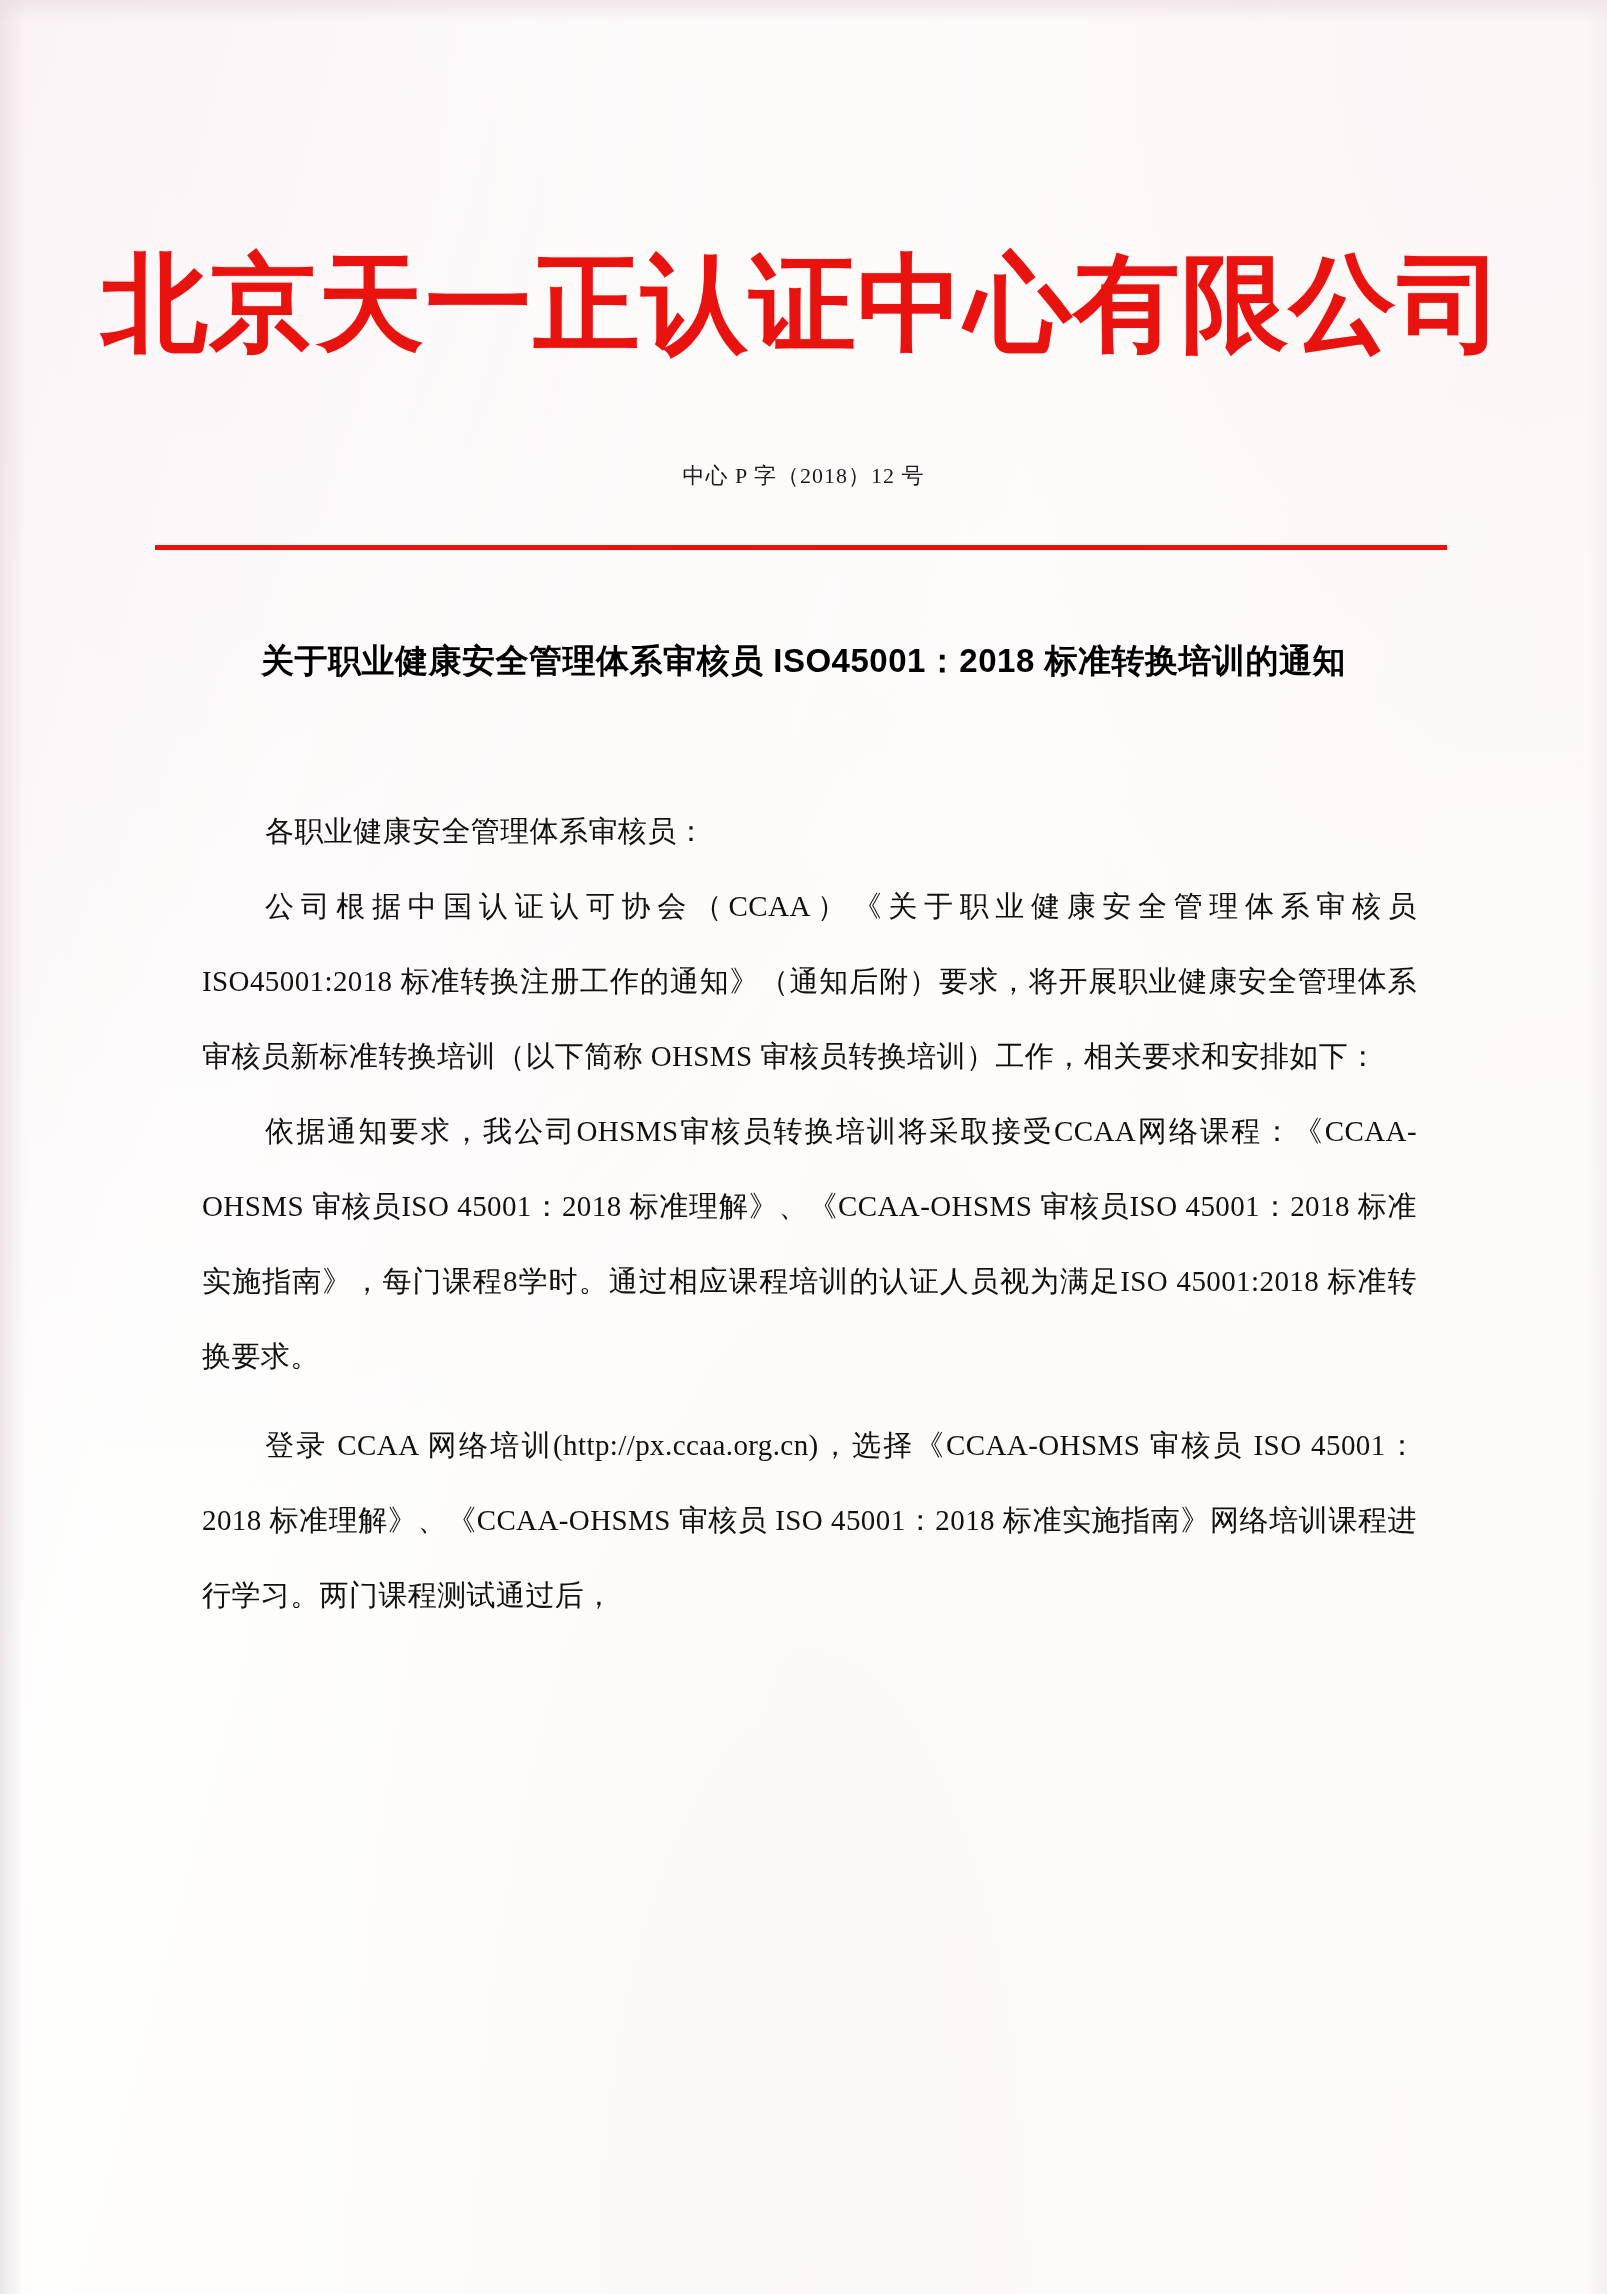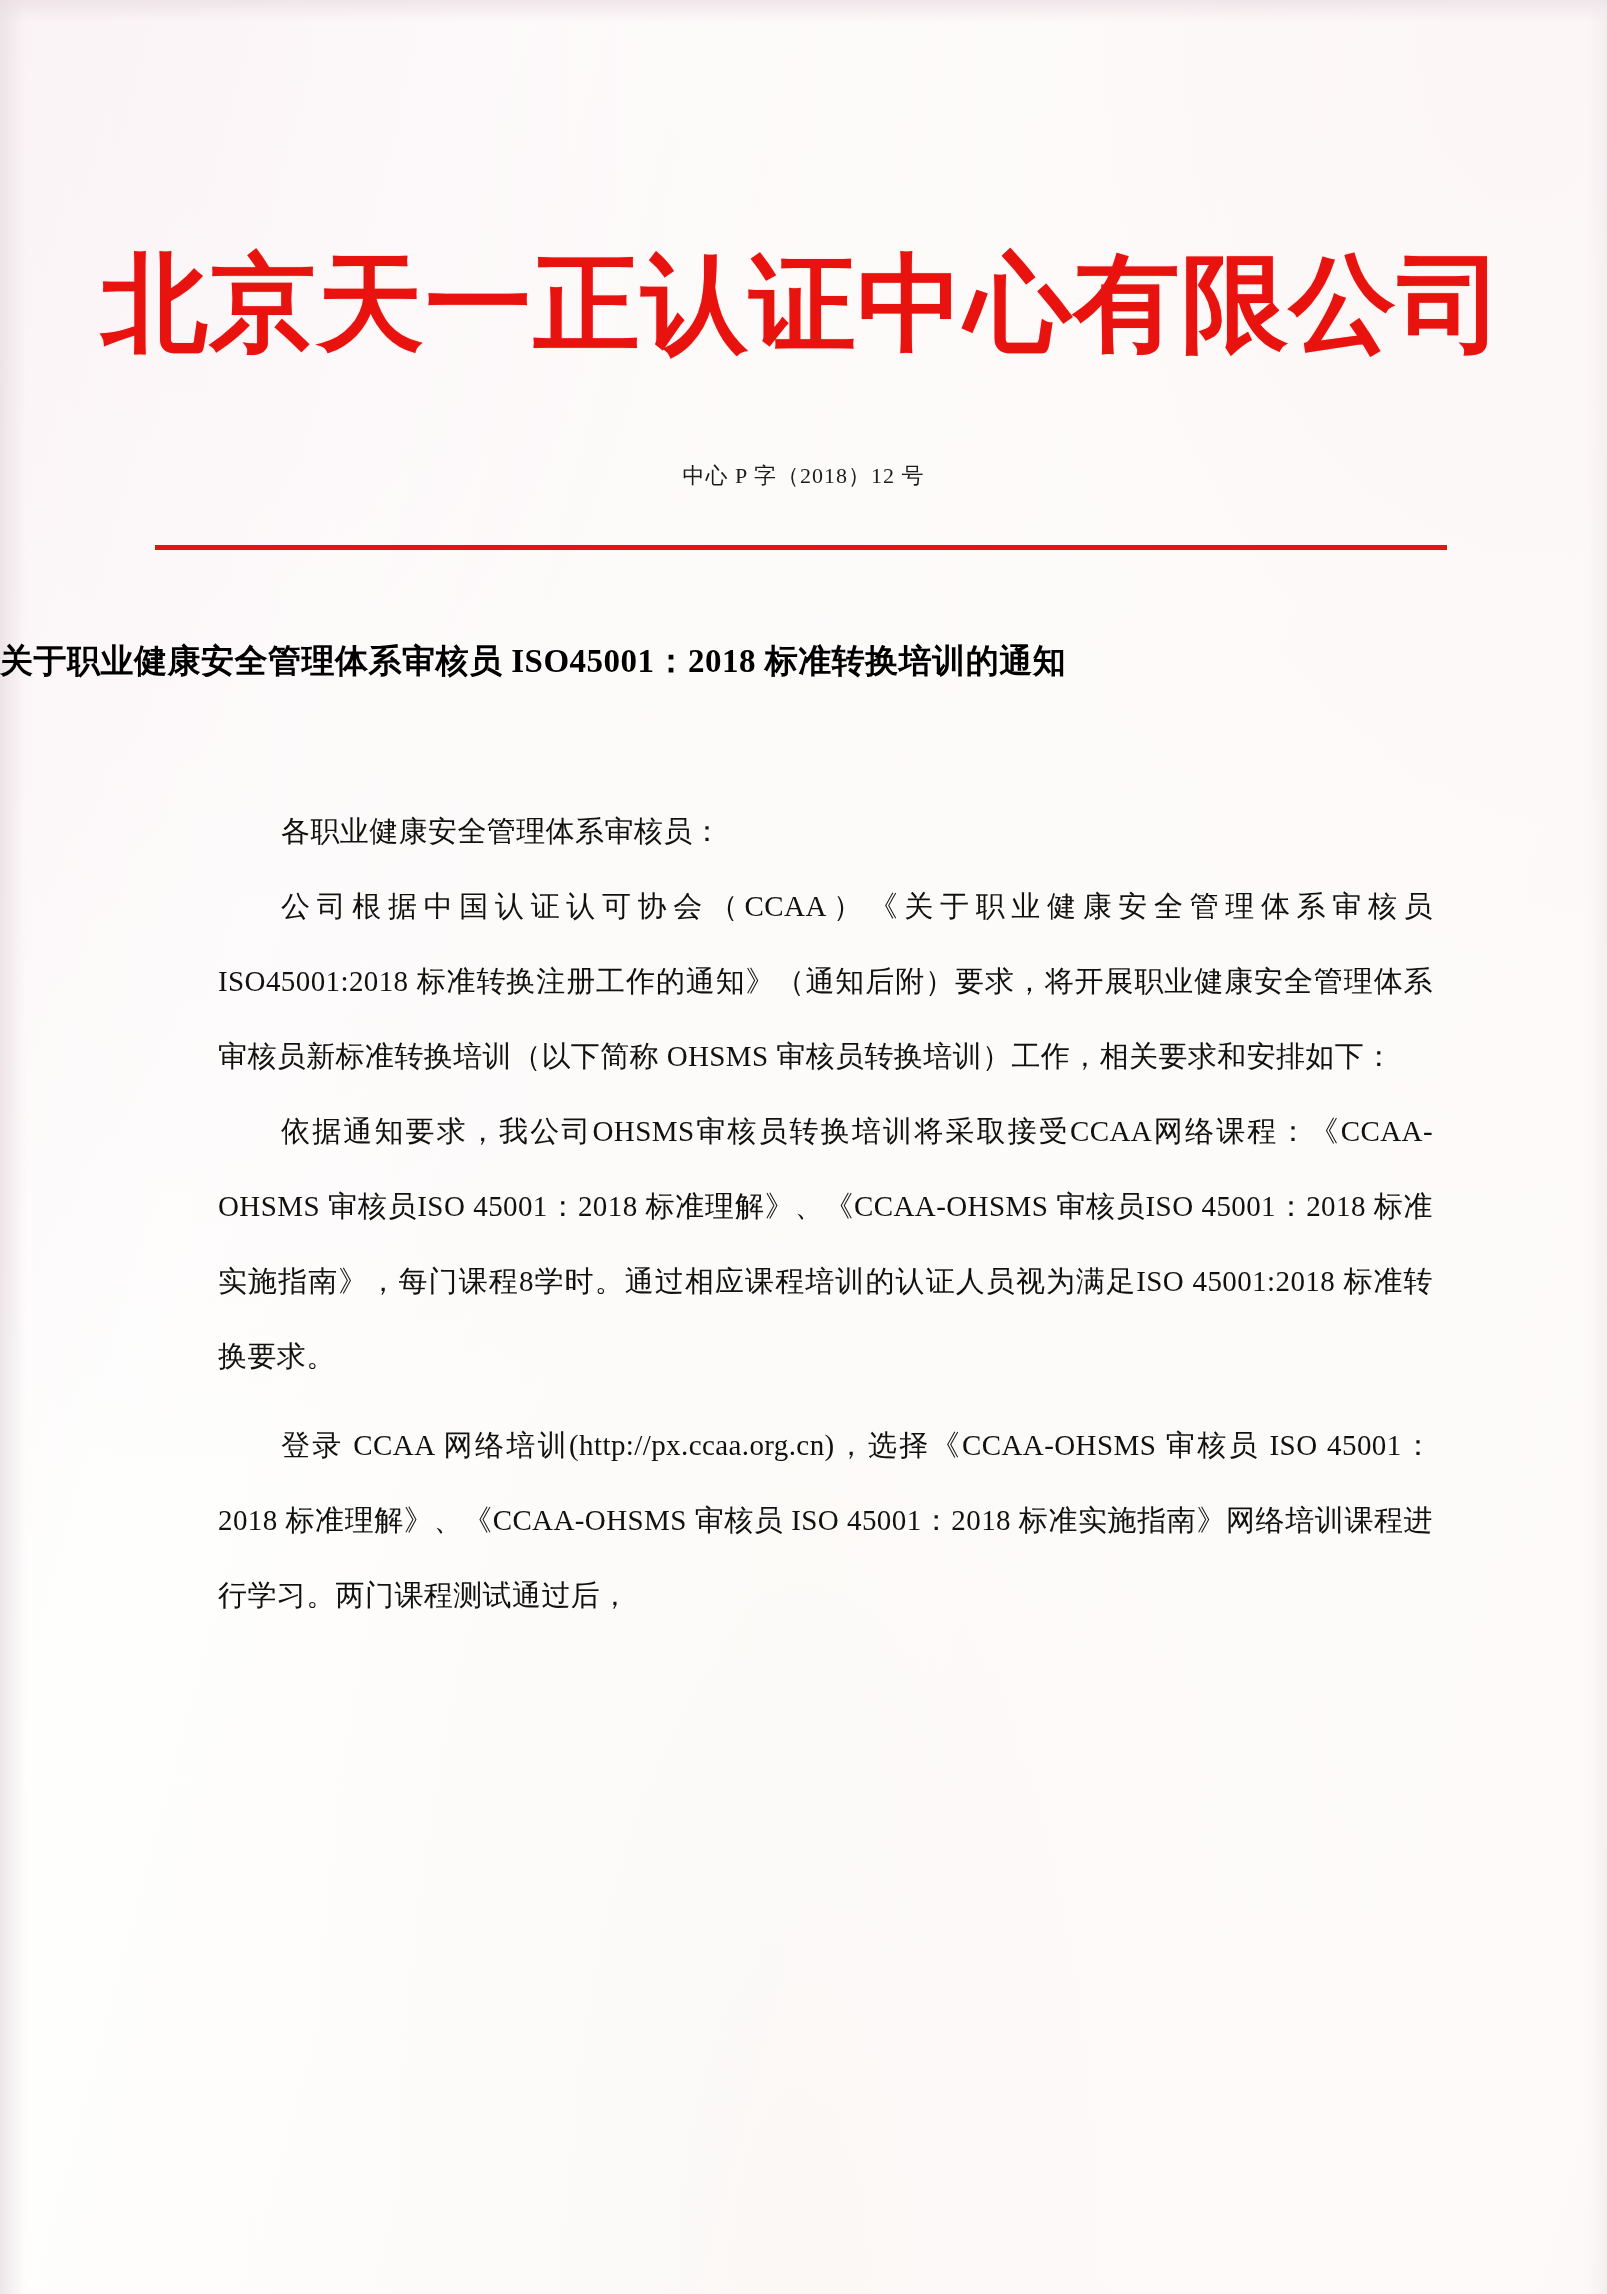--- a/index.html
+++ b/index.html
@@ -63,31 +63,32 @@
     left: 155px;
     width: 1292px;
     height: 4.9px;
     background: #e8120e;
   }
   .title {
     position: absolute;
     top: 639px;
     left: 0;
     width: 1607px;
+    text-align: center;
     font-size: 33px;
     font-weight: bold;
     color: #000;
     letter-spacing: 0.5px;
-    font-family: Liberation Serif, serif;
+    font-family: Liberation Sans, sans-serif;
     white-space: nowrap;
   }
   .body-block {
     position: absolute;
     top: 794px;
-    left: 218px;
+    left: 202px;
     width: 1215px;
     font-size: 29px;
     color: #11110f;
     line-height: 75px;
     font-family: "Liberation Serif", serif;
     letter-spacing: 0.4px;
   }
   .p {
     margin: 0;
     text-align: justify;

